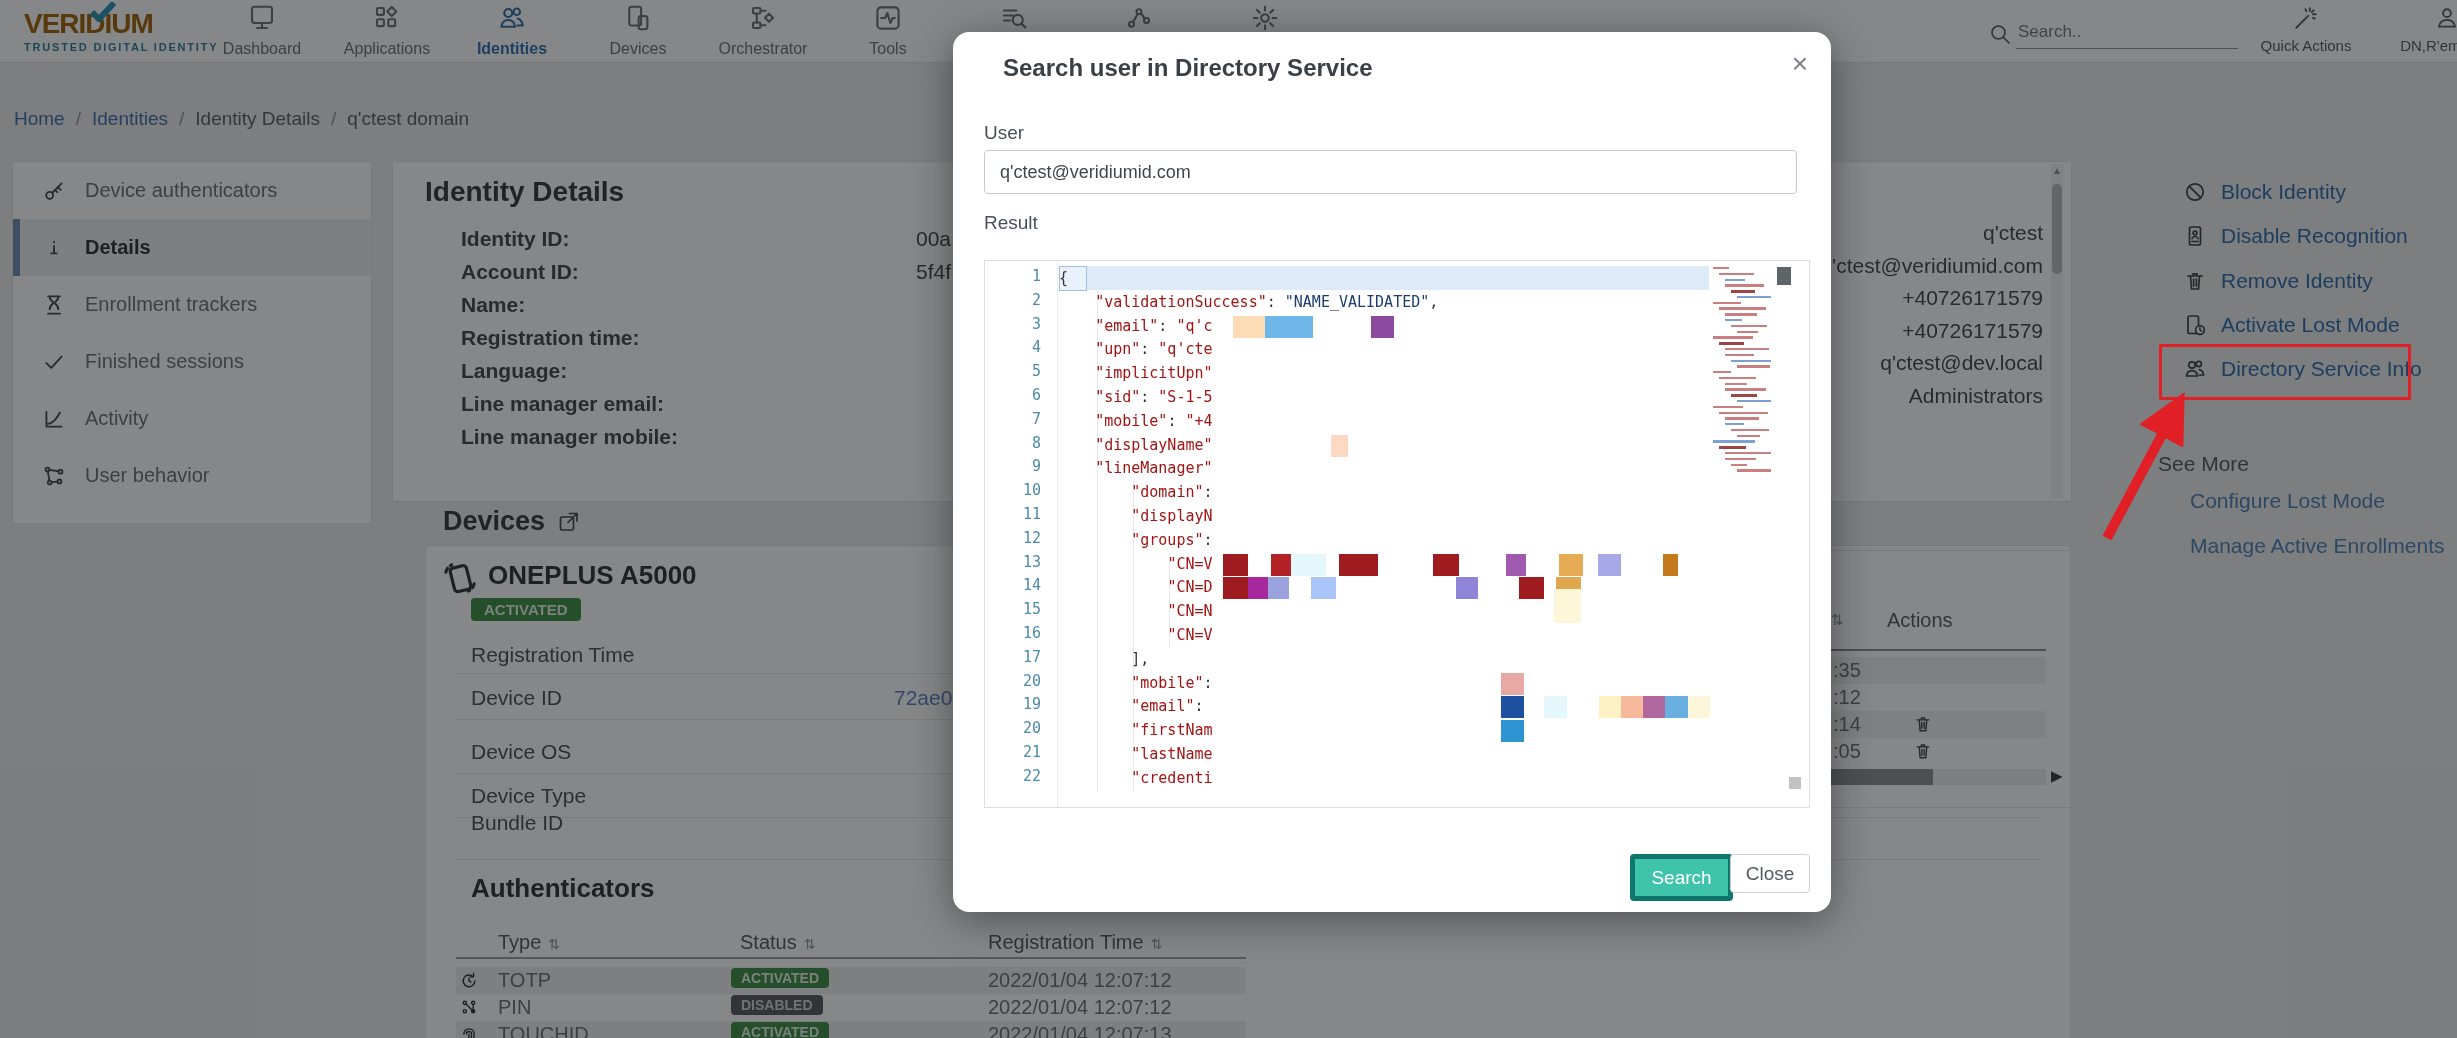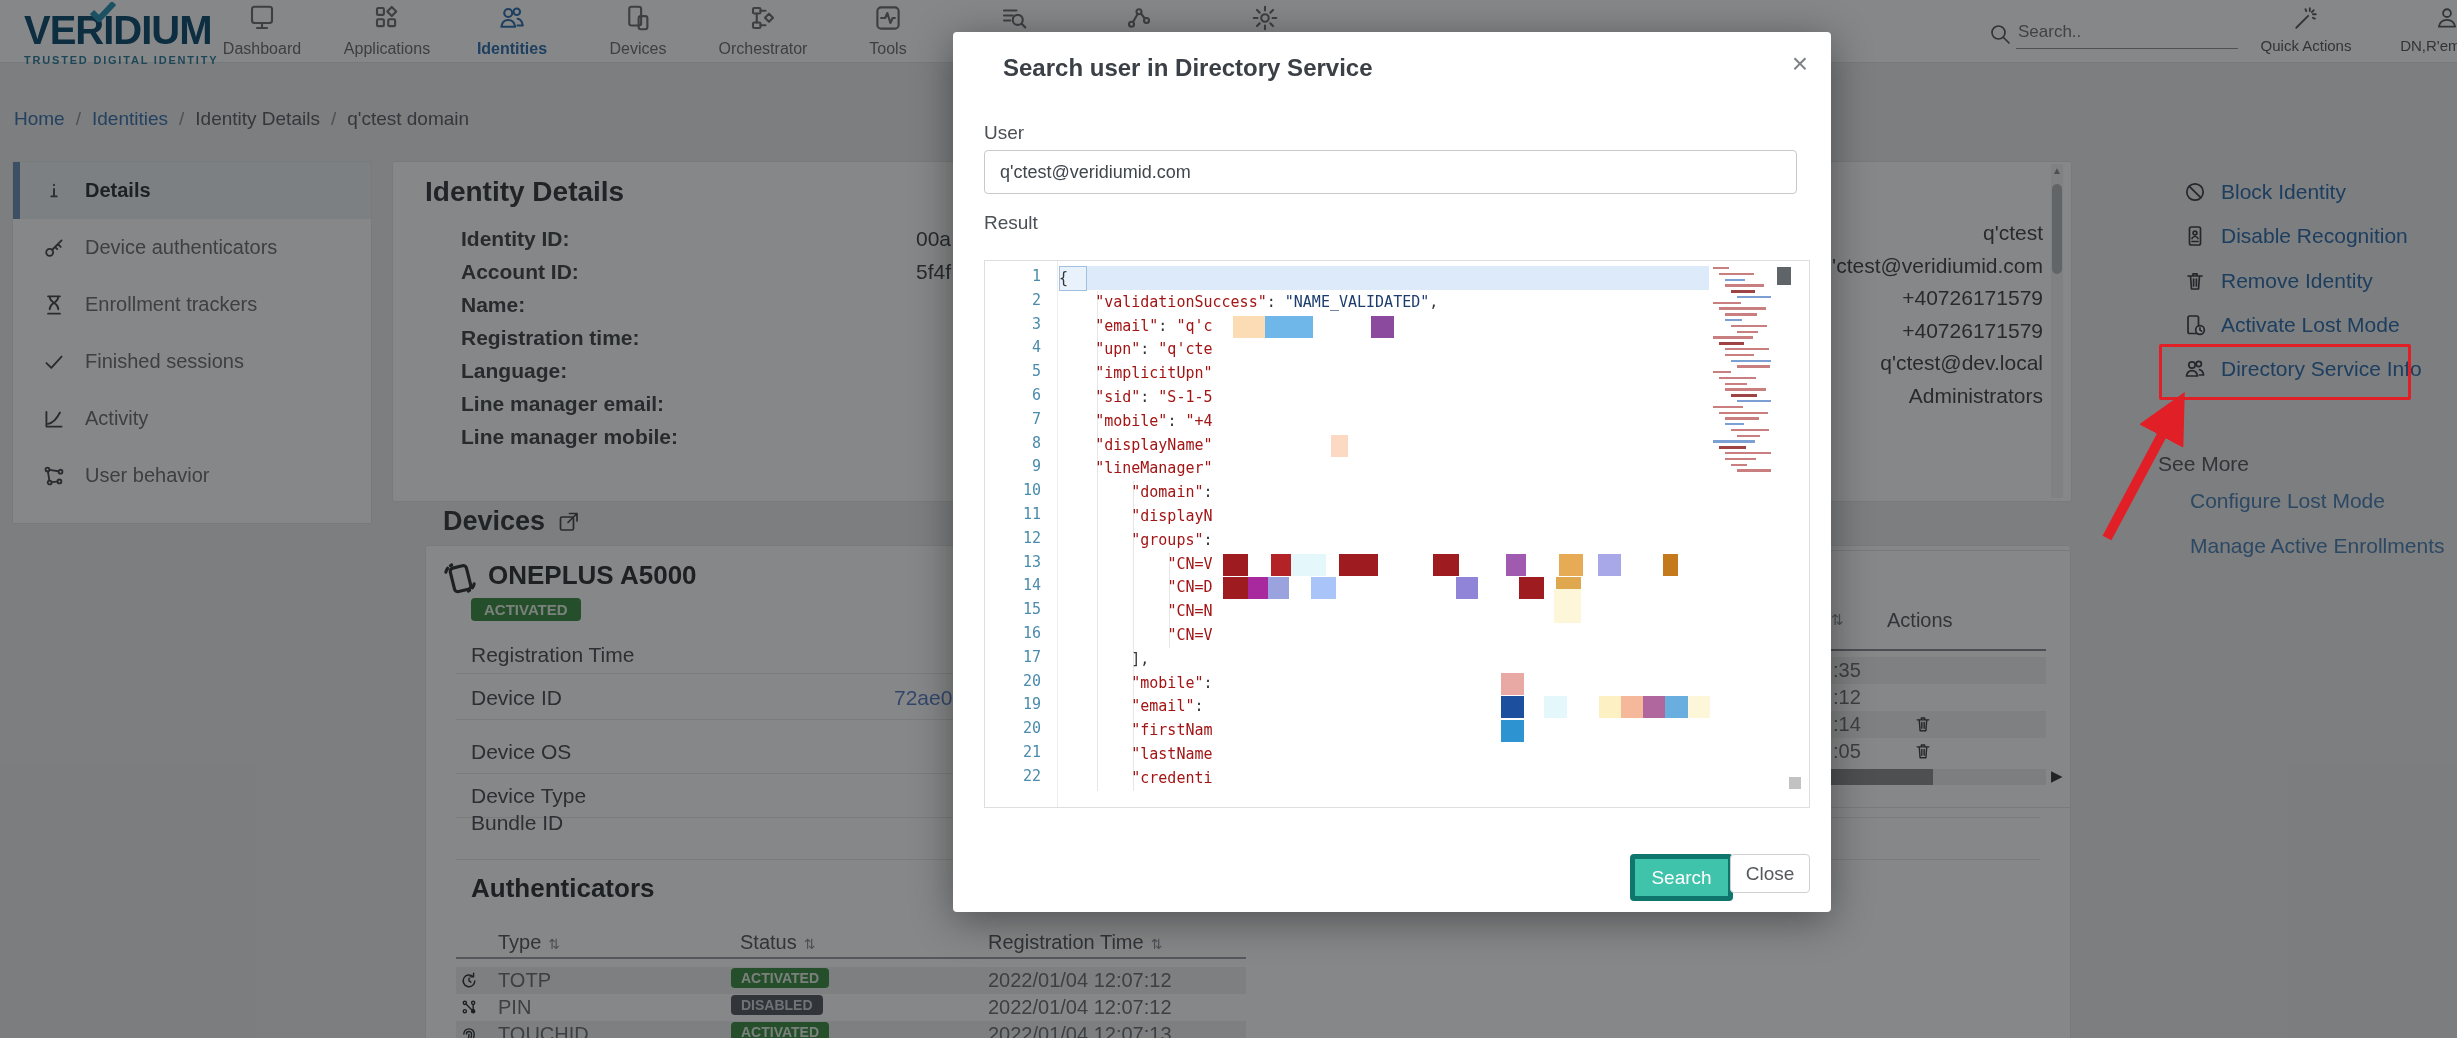--- a/index.html
+++ b/index.html
@@ -2,21 +2,21 @@
 <html><head>
 <meta charset="utf-8">
 <style>
   html,body{margin:0;padding:0;background:#444;}
   .page{position:relative;width:2457px;height:1038px;overflow:hidden;background:#eaecee;
         font-family:"Liberation Sans",sans-serif;color:#33383d;}
   .abs{position:absolute;}
   .card{position:absolute;background:#fff;border:1px solid #e2e4e6;border-radius:3px;}
   
   .topbar{position:absolute;left:0;top:0;width:2457px;height:62px;background:#fff;border-bottom:1px solid #e0e2e4;z-index:5;}
-  .logo-title{font-size:40px;font-weight:bold;letter-spacing:-1px;color:#0c4a6e;}
+  .logo-title{font-size:28px;font-weight:bold;letter-spacing:-1px;color:#a16207;}
   .logo-sub{font-size:11px;letter-spacing:1.8px;color:#2d7d9d;font-weight:bold;margin-top:1px;}
   .nav-item{position:absolute;top:3px;width:124px;text-align:center;cursor:pointer;color:#6a7075;}
   .nav-item .nico{display:inline-block;width:30px;height:30px;}
   .nav-item .nlabel{display:block;font-size:16px;margin-top:3px;}
   .nav-item.active{color:#2e6fae;}
   .nav-item.active .nlabel{font-weight:bold;}
   .tb-search-input{position:absolute;left:2016px;top:16px;width:218px;height:30px;border:none;
         border-bottom:1px solid #8d9399;background:transparent;font-size:17px;outline:none;
         font-family:"Liberation Sans",sans-serif;color:#4a4f54;}
   .tb-side{position:absolute;top:5px;text-align:center;color:#55595e;}
@@ -46,21 +46,21 @@
   .dev-label{position:absolute;left:45px;font-size:21px;color:#4a4f54;}
   .dev-divider{position:absolute;left:30px;height:1px;background:#e6e8ea;}
   .th{position:absolute;font-size:20px;color:#55595e;}
   .sort{font-size:14px;color:#8a9096;margin-left:7px;}
   .td{position:absolute;font-size:20px;color:#6a7075;white-space:nowrap;}
   
   .dim{position:absolute;inset:0;background:rgba(13,15,17,0.5);z-index:50;}
   .red-box{position:absolute;left:2159px;top:344px;width:246px;height:50px;border:3px solid #e11f26;border-radius:2px;z-index:60;}
   .red-arrow{position:absolute;left:2085px;top:388px;z-index:60;}
   
-  .modal{position:absolute;left:953px;top:32px;width:878px;height:880px;background:#fff;border-radius:4px;
+  .modal{position:absolute;left:953px;top:32px;width:878px;height:880px;background:#fff;border-radius:16px;
          box-shadow:0 8px 40px rgba(0,0,0,.4);z-index:100;}
   .m-title{position:absolute;left:50px;top:22px;font-size:24px;font-weight:bold;color:#3a4045;}
   .m-close{position:absolute;left:830px;top:16px;font-size:28px;color:#7d8287;cursor:pointer;width:34px;text-align:center;}
   .m-label{position:absolute;left:31px;font-size:19px;color:#4a5055;}
   .m-input{position:absolute;left:31px;top:118px;width:796px;height:42px;border:1px solid #c6cacd;border-radius:4px;
            padding:0 0 0 15px;font-size:18px;color:#3f464c;font-family:"Liberation Sans",sans-serif;outline:none;}
   .editor{position:absolute;left:31px;top:228px;width:824px;height:546px;border:1px solid #dcdee0;background:#fff;overflow:hidden;}
   .gut{position:absolute;left:0;width:56px;text-align:right;padding-right:0;font-family:"DejaVu Sans Mono",monospace;
        font-size:15px;color:#4b8bab;}
   .cl{position:absolute;left:74px;white-space:pre;font-family:"DejaVu Sans Mono",monospace;font-size:15px;line-height:23px;}
@@ -167,32 +167,32 @@
       <span class="bc-link">Home</span>
       <span class="bc-sep">/</span>
       <span class="bc-link">Identities</span>
       <span class="bc-sep">/</span>
       <span class="bc-cur">Identity Details</span>
       <span class="bc-sep">/</span>
       <span class="bc-cur">q'ctest domain</span>
     </div>
 
   <aside class="sidebar" id="sidebar">
-      <div class="sb-item active">
-        <span class="sico"><svg class="icn" viewBox="0 0 24 24">
-            <path d="M12 10v7M12 6.2v.4M9.5 17h5"></path>
-          </svg></span>
-        <span>Details</span>
-      </div>
       <div class="sb-item">
         <span class="sico"><svg class="icn" viewBox="0 0 24 24">
             <circle cx="8" cy="16" r="3.2"></circle>
             <path d="M10.4 13.6L19 5M15.6 8.4l2.6 2.6M13 11l2 2"></path>
           </svg></span>
         <span>Device authenticators</span>
+      </div>
+      <div class="sb-item active">
+        <span class="sico"><svg class="icn" viewBox="0 0 24 24">
+            <path d="M12 10v7M12 6.2v.4M9.5 17h5"></path>
+          </svg></span>
+        <span>Details</span>
       </div>
       <div class="sb-item">
         <span class="sico"><svg class="icn" viewBox="0 0 24 24">
             <path d="M6.5 4h11M6.5 20h11M8 4c0 4.2 2.8 5 4 6-1.2 1-4 1.8-4 6M16 4c0 4.2-2.8 5-4 6 1.2 1 4 1.8 4 6"></path>
           </svg></span>
         <span>Enrollment trackers</span>
       </div>
       <div class="sb-item">
         <span class="sico"><svg class="icn" viewBox="0 0 24 24">
             <path d="M5 13l4.5 4.5L19 7"></path>

